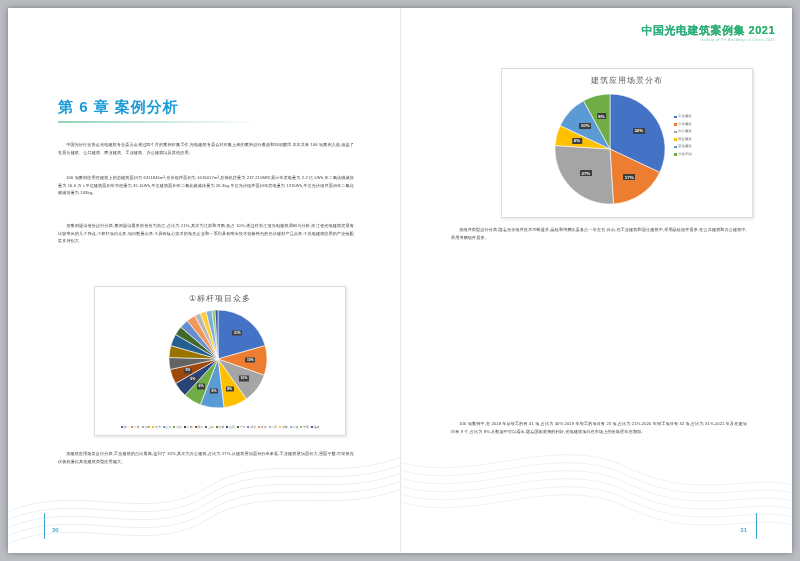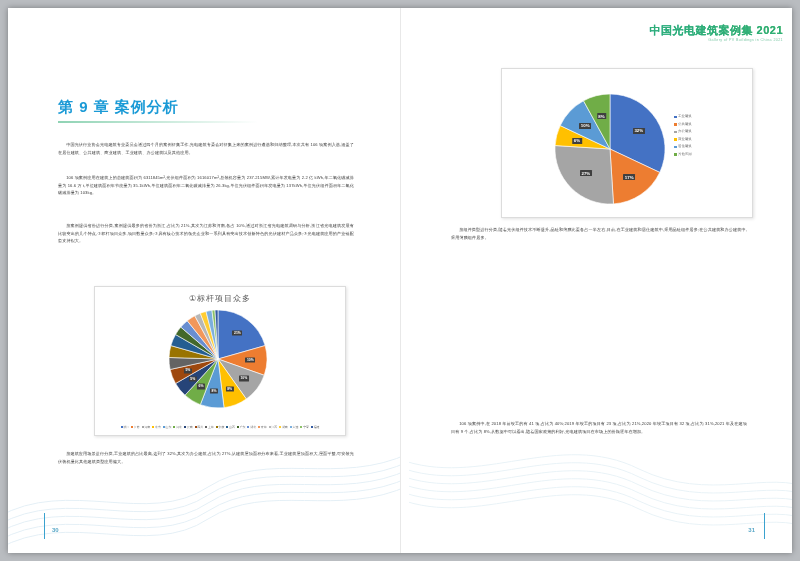--- a/index.html
+++ b/index.html
@@ -9,21 +9,21 @@
     font-family:"Liberation Sans","DejaVu Sans",sans-serif;
   }
   .spread{
     position:absolute;left:8px;top:8px;width:784px;height:545px;
     background:#ffffff;
     box-shadow:0 0 6px rgba(0,0,0,.35);
     overflow:hidden;
   }
   .page{position:absolute;top:0;height:545px;width:392px;overflow:hidden;}
   .page-left{left:0;}
-  .page-right{left:392px;border-left:1px solid #e8e8e8;padding-left:8px;}
+  .page-right{left:392px;border-left:1px solid #e8e8e8;}
 
   
   .waves{position:absolute;left:0;bottom:0;width:392px;height:170px;pointer-events:none;opacity:.55;}
   .waves-r{position:absolute;right:0;bottom:0;width:392px;height:190px;pointer-events:none;opacity:.5;}
 
   
   .hdr{position:absolute;right:18px;top:16px;text-align:right;}
   .hdr-title{
     font-size:11px;font-weight:bold;letter-spacing:.5px;
     color:#2aa86e;line-height:12px;
@@ -103,21 +103,21 @@
     <svg class="waves" viewBox="0 0 392 170" preserveAspectRatio="none">
       <g fill="none" stroke="#cfe3ef" stroke-width="1">
         <path d="M-10,150 C60,110 140,160 200,120 C260,82 330,120 402,86"></path>
         <path d="M-10,158 C60,118 140,168 200,128 C260,90 330,128 402,94"></path>
         <path d="M-10,166 C60,126 140,176 200,136 C260,98 330,136 402,102"></path>
         <path d="M-10,142 C60,102 140,152 200,112 C260,74 330,112 402,78"></path>
         <path d="M-10,134 C60,94 140,144 200,104 C260,66 330,104 402,70"></path>
       </g>
     </svg>
 
-    <div class="chapter">第 9 章   案例分析</div>
+    <div class="chapter">第 6 章   案例分析</div>
     <div class="chapter-rule"></div>
 
     <div class="para p1">中国光伏行业协会光电建筑专业委员会通过四个月的案例征集工作,光电建筑专委会对征集上来的案例进行遴选和归纳整理,本次共有 106 项案例入选,涵盖了在居住建筑、公共建筑、商业建筑、工业建筑、办公建筑以及其他应用。</div>
     <div class="para p2">106 项案例应用在建筑上的总建筑面积为 6311845m²,光伏组件面积为 1616017m²,总装机容量为 237.215MW,累计年发电量为 2.2 亿 kWh,年二氧化碳减排量为 16.6 万 t,单位建筑面积年节能量为 35.1kWh,单位建筑面积年二氧化碳减排量为 26.3kg,单位光伏组件面积年发电量为 137kWh,单位光伏组件面积年二氧化碳减排量为 103kg。</div>
     <div class="para p3">按案例提供省份进行分类,案例提供最多的省份为浙江,占比为 21%,其次为江苏和河南,各占 10%,通过对浙江省光电建筑调研与分析,浙江省光电建筑发展有比较突出的几个特点,①标杆项目众多,项目数量众多;②具有核心技术的领先企业和一系列具有突出技术创新特色的光伏建材产品众多;③光电建筑应用的产业链配套支持很大。</div>
     <div class="para p4">按建筑应用场景进行分类,工业建筑的占比最高,达到了 32%,其次为办公建筑,占比为 27%,从建筑屋顶面积分布来看,工业建筑屋顶面积大,屋面平整,可安装光伏装机量比其他建筑类型应用偏大。</div>
 
     <div class="card card-prov">
       <div class="card-title">①标杆项目众多</div>
       <div class="pie-wrap" id="pie-province" style="left:62px;top:22px;width:122px;height:100px;"><svg viewBox="0 0 122 100" width="122" height="100">
@@ -160,20 +160,21 @@
         <path d="M-10,96 C70,126 150,66 230,106 C300,140 360,106 402,126"></path>
       </g>
     </svg>
 
     <div class="hdr">
       <div class="hdr-title">中国光电建筑案例集 2021</div>
       <div class="hdr-sub">Gallery of PV Buildings in China 2021</div>
     </div>
 
     <div class="card" style="left:100px;top:60px;width:250px;height:148px;">
+      <div class="card-title">建筑应用场景分布</div>
       <div class="pie-wrap" id="pie-scene" style="left:52px;top:24px;width:112px;height:112px;"><svg viewBox="0 0 112 112" width="112" height="112">
             <path d="M56,56 L56,1 A55,55 0 0,1 105.76548788563107,79.417861036079 Z" fill="#4472c4" stroke="#ffffff" stroke-width="0.6"></path>
             <path d="M56,56 L105.76548788563107,79.417861036079 A55,55 0 0,1 59.453478574112246,110.89147006355493 Z" fill="#ed7d31" stroke="#ffffff" stroke-width="0.6"></path>
             <path d="M56,56 L59.453478574112246,110.89147006355493 A55,55 0 0,1 1.1085299364450663,52.54652142588777 Z" fill="#a5a5a5" stroke="#ffffff" stroke-width="0.6"></path>
             <path d="M56,56 L1.1085299364450663,52.54652142588777 A55,55 0 0,1 6.234512114368947,32.582138963920954 Z" fill="#ffc000" stroke="#ffffff" stroke-width="0.6"></path>
             <path d="M56,56 L6.234512114368947,32.582138963920954 A55,55 0 0,1 29.5035479244057,7.803132597587478 Z" fill="#5b9bd5" stroke="#ffffff" stroke-width="0.6"></path>
             <path d="M56,56 L29.5035479244057,7.803132597587478 A55,55 0 0,1 56.000000000000036,1 Z" fill="#70ad47" stroke="#ffffff" stroke-width="0.6"></path>
           </svg><div class="dlabel" style="left: 84.7916px; top: 37.7283px; font-size: 4.4px;">32%</div><div class="dlabel" style="left: 75.167px; top: 84.2034px; font-size: 4.4px;">17%</div><div class="dlabel" style="left: 31.8877px; top: 80.1123px; font-size: 4.4px;">27%</div><div class="dlabel" style="left: 22.9713px; top: 47.5197px; font-size: 4.4px;">6%</div><div class="dlabel" style="left: 31.1422px; top: 32.6569px; font-size: 4.4px;">10%</div><div class="dlabel" style="left: 47.5197px; top: 22.9713px; font-size: 4.4px;">8%</div></div>
       <div class="legend" id="legend-scene" style="left:172px;top:44px;">
           <div class="legend-row">

